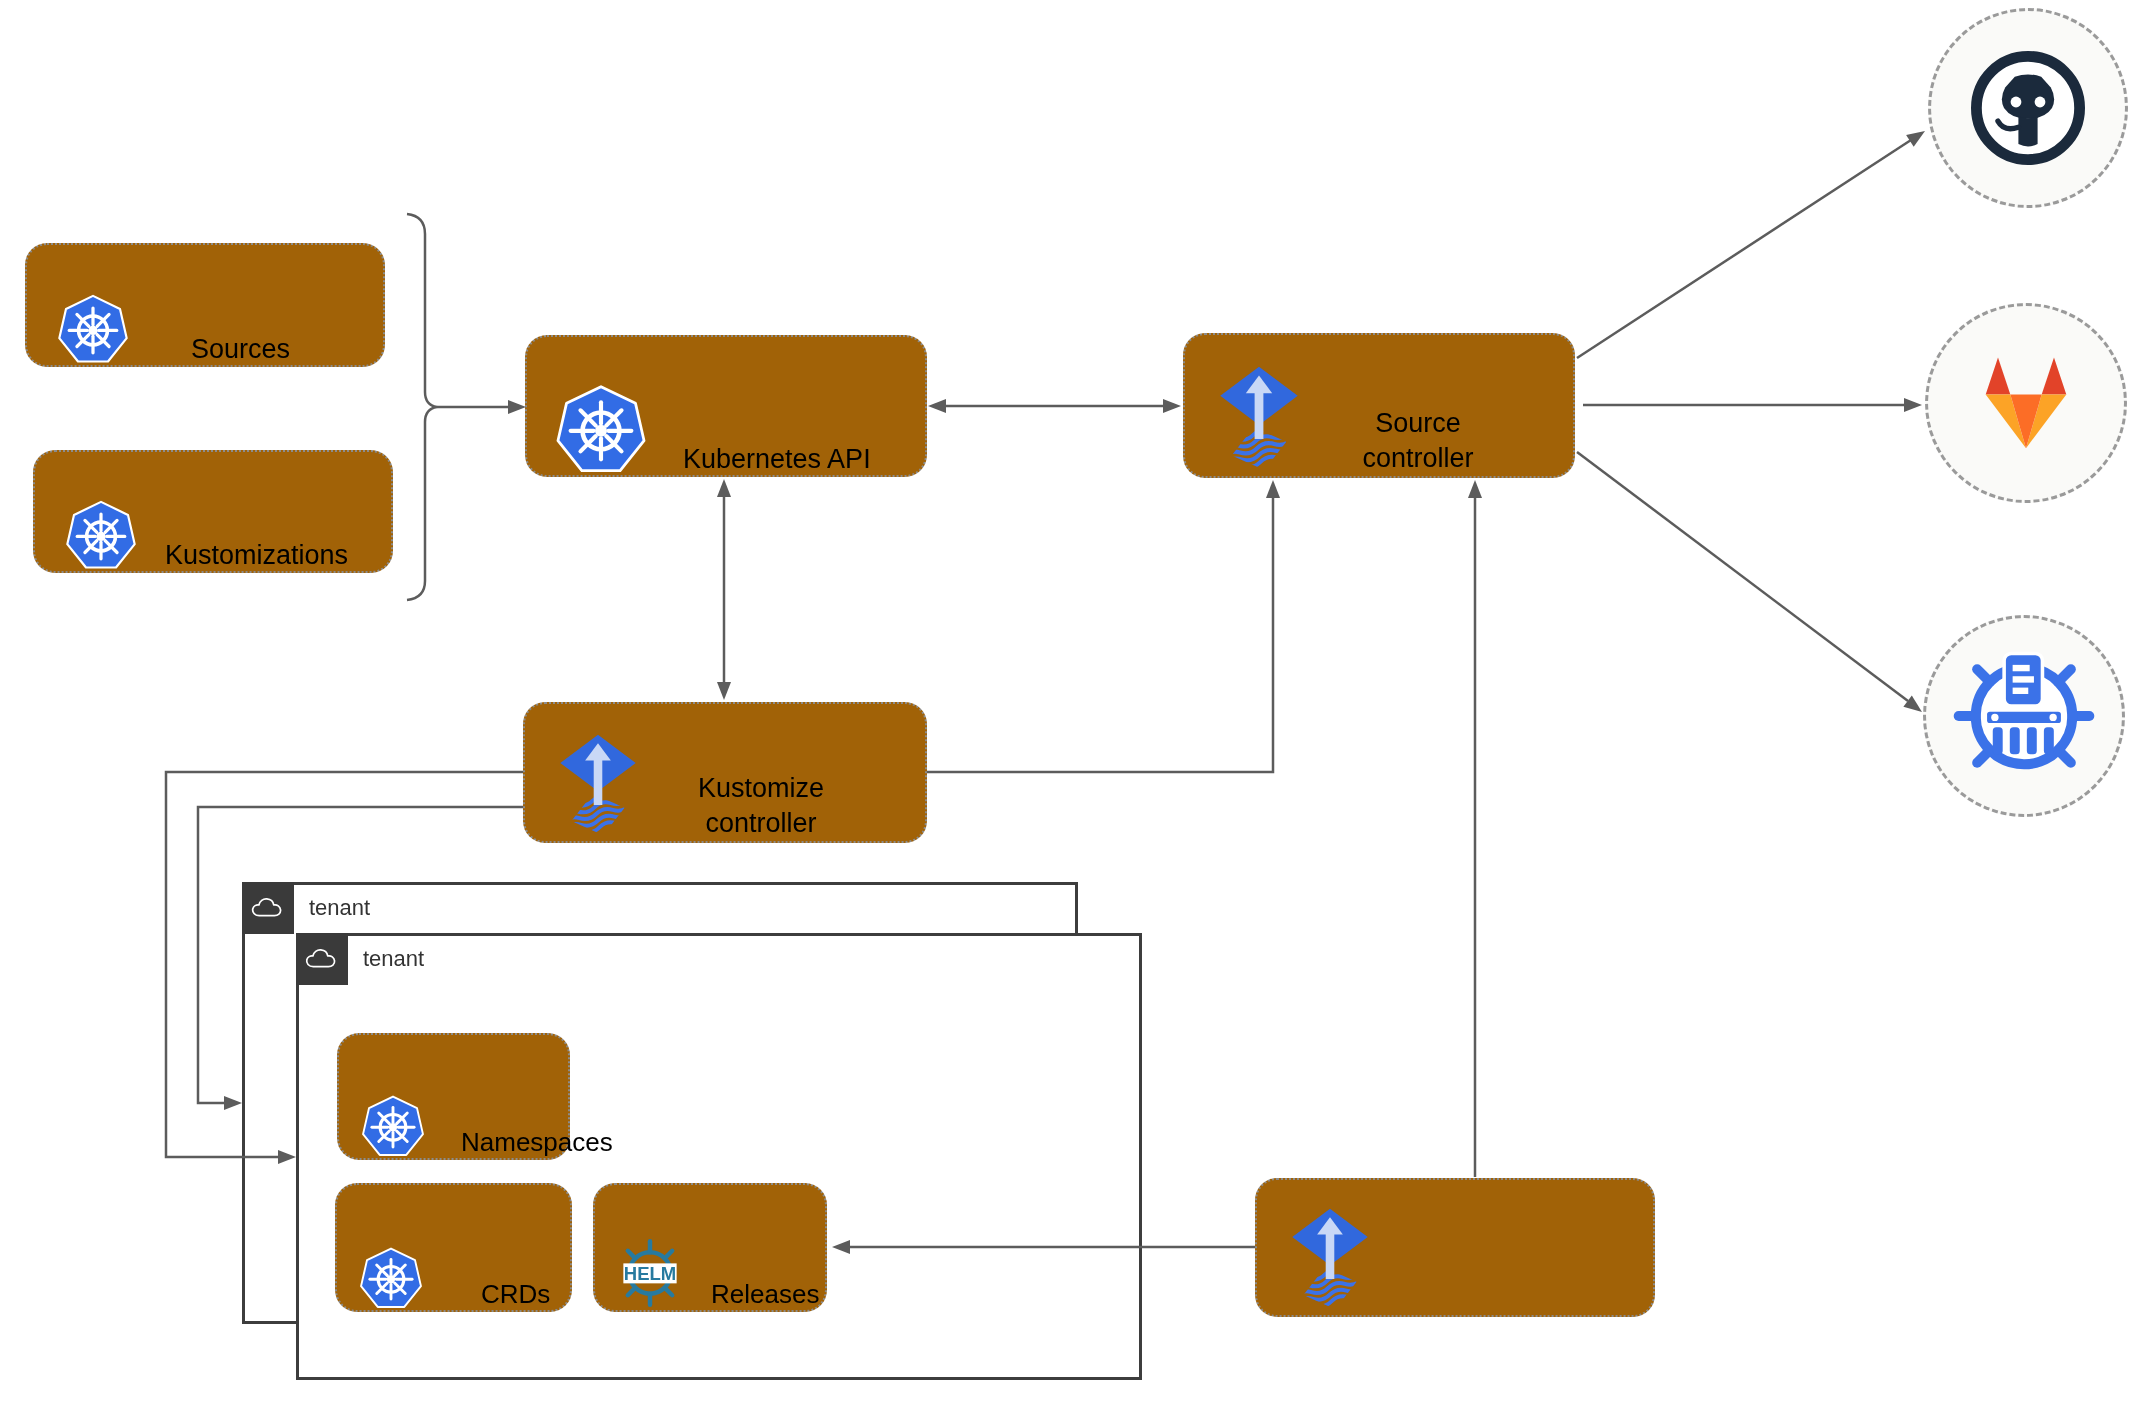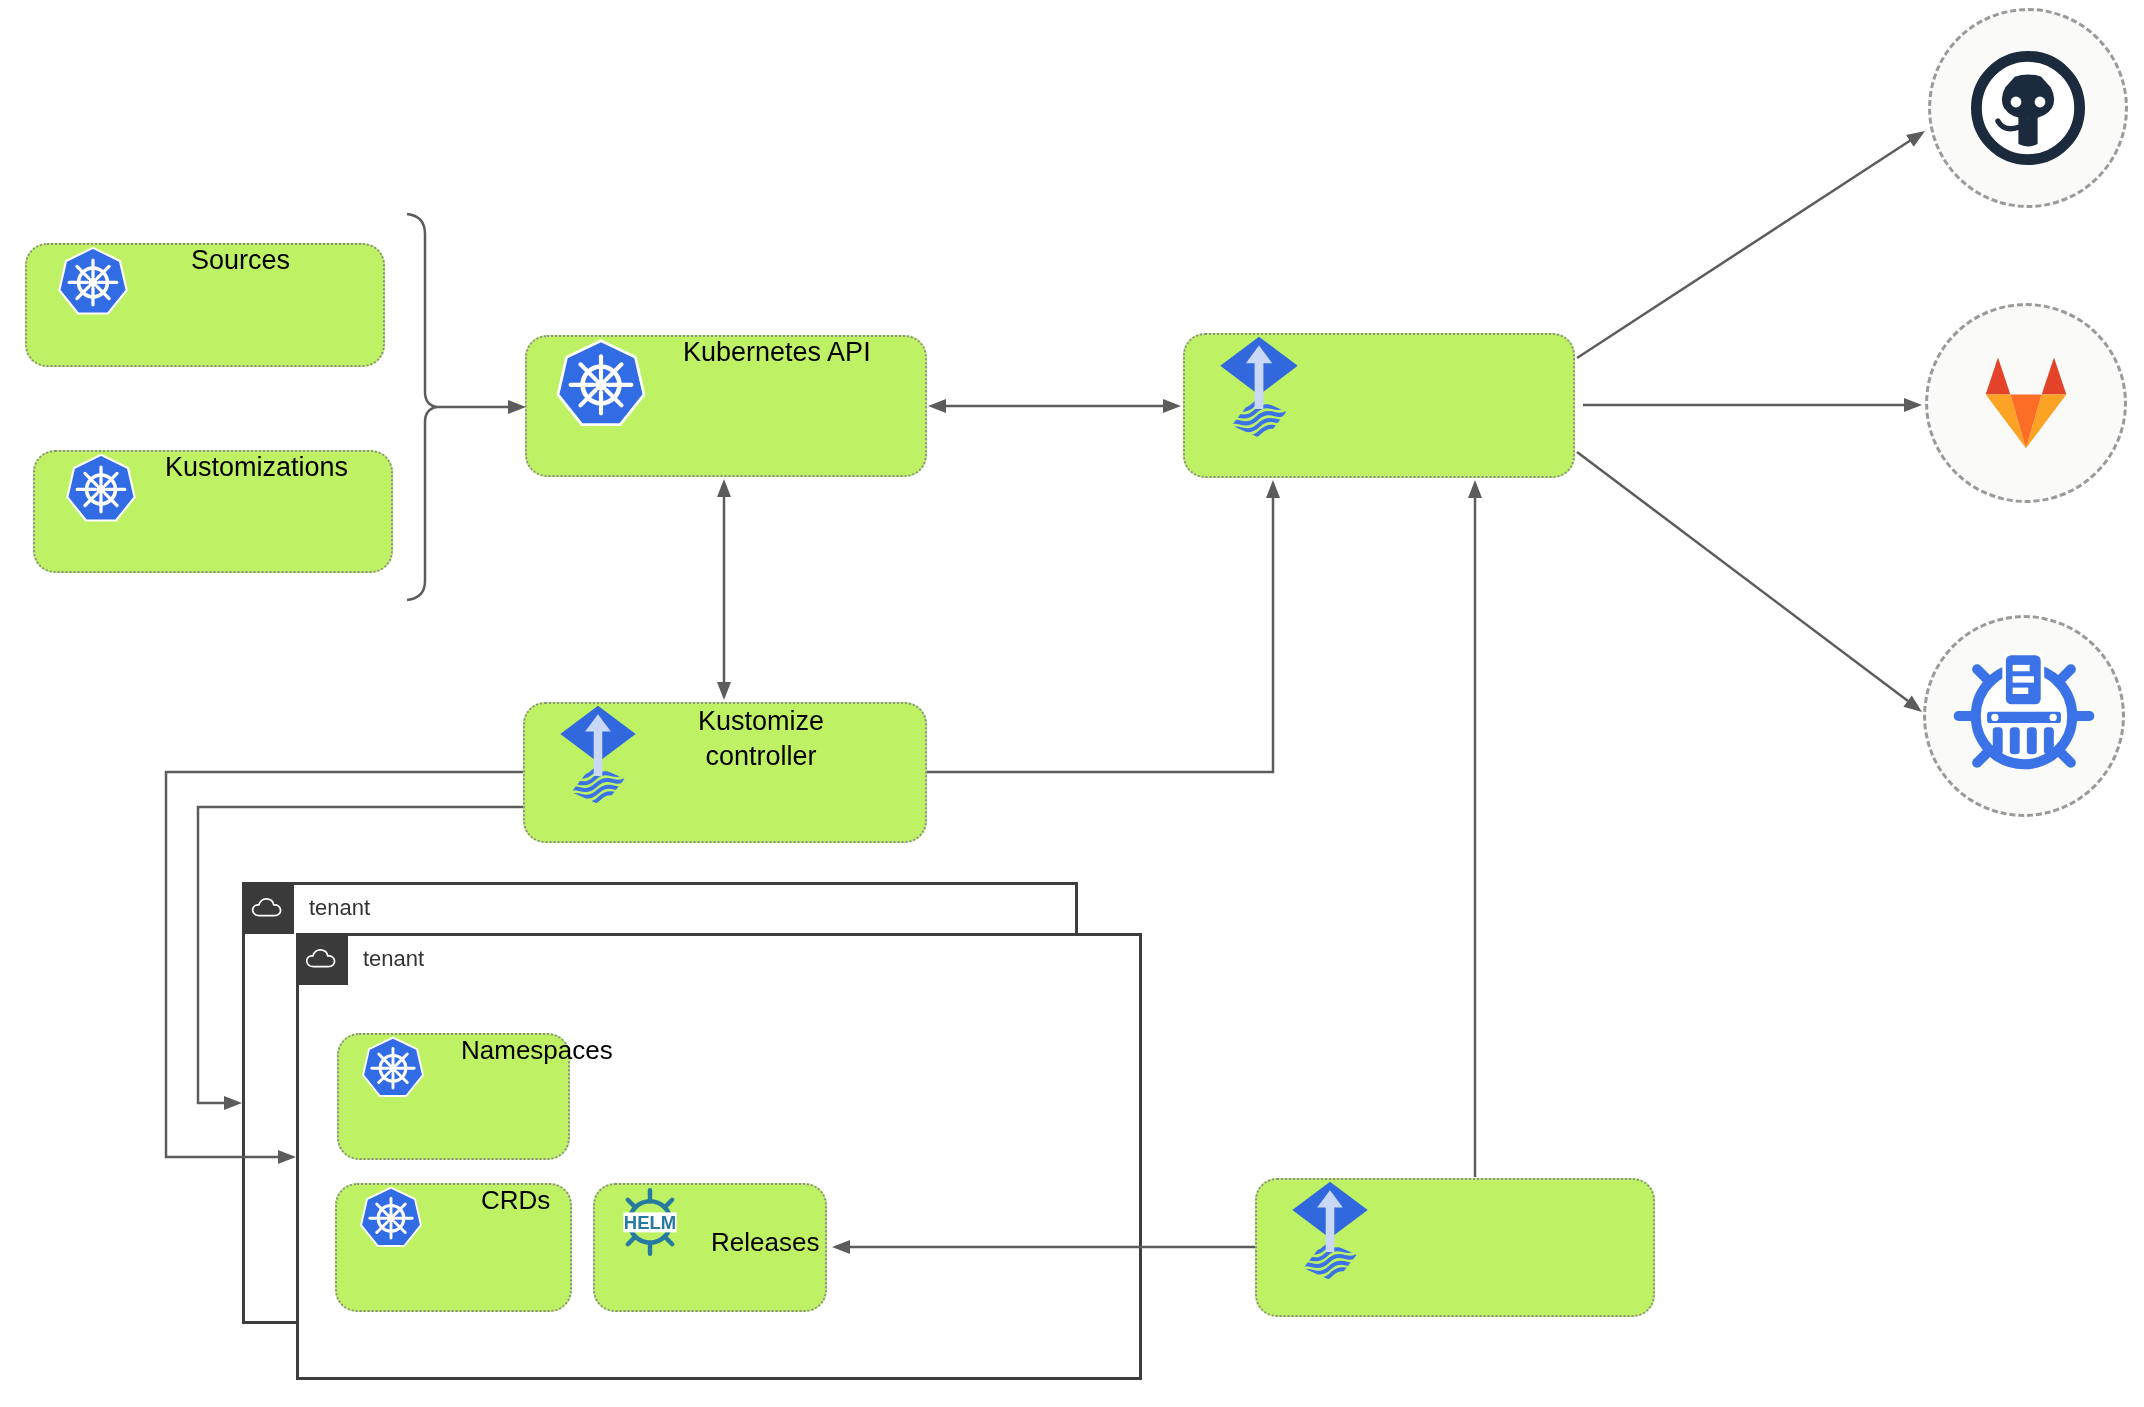--- a/index.html
+++ b/index.html
@@ -2,23 +2,23 @@
 <html><head>
 <meta charset="utf-8">
 <style>
   html,body{margin:0;padding:0;background:#ffffff;}
   .canvas{
     position:relative;width:2144px;height:1407px;background:#ffffff;overflow:hidden;
     font-family:"Liberation Sans", sans-serif;color:#000;
   }
   
   .node{
-    position:absolute;box-sizing:border-box;background:#bef264;
+    position:absolute;box-sizing:border-box;background:#a16207;
     border:2px dotted #8c8c8c;border-radius:22px;
-    display:flex;align-items:flex-start;
+    display:flex;align-items:flex-end;
   }
   .node .label{font-size:27px;color:#000;}
   .node .label.center{flex:1;text-align:center;line-height:1.3;padding-right:18px;}
   .icon-slot{flex:0 0 auto;display:flex;align-items:center;justify-content:center;}
   
   .tenant{
     position:absolute;box-sizing:border-box;background:#ffffff;
     border:3px solid #3d3d3d;
   }
   .tenant-badge{
@@ -212,20 +212,21 @@
       </span>
     <span class="label">Kubernetes API</span>
   </div>
 
   <div class="node" style="left:1183px;top:333px;width:392px;height:145px;padding-left:30px;gap:20px;">
     <span class="icon-slot">
       <svg width="88" height="111">
           <use href="#icon-flux"></use>
         </svg>
       </span>
+    <span class="label center" style="max-width:190px;">Source controller</span>
   </div>
 
   <div class="node" style="left:523px;top:702px;width:404px;height:141px;padding-left:30px;gap:20px;">
     <span class="icon-slot">
       <svg width="86" height="108">
           <use href="#icon-flux"></use>
         </svg>
       </span>
     <span class="label center" style="max-width:200px;">Kustomize controller</span>
   </div>

